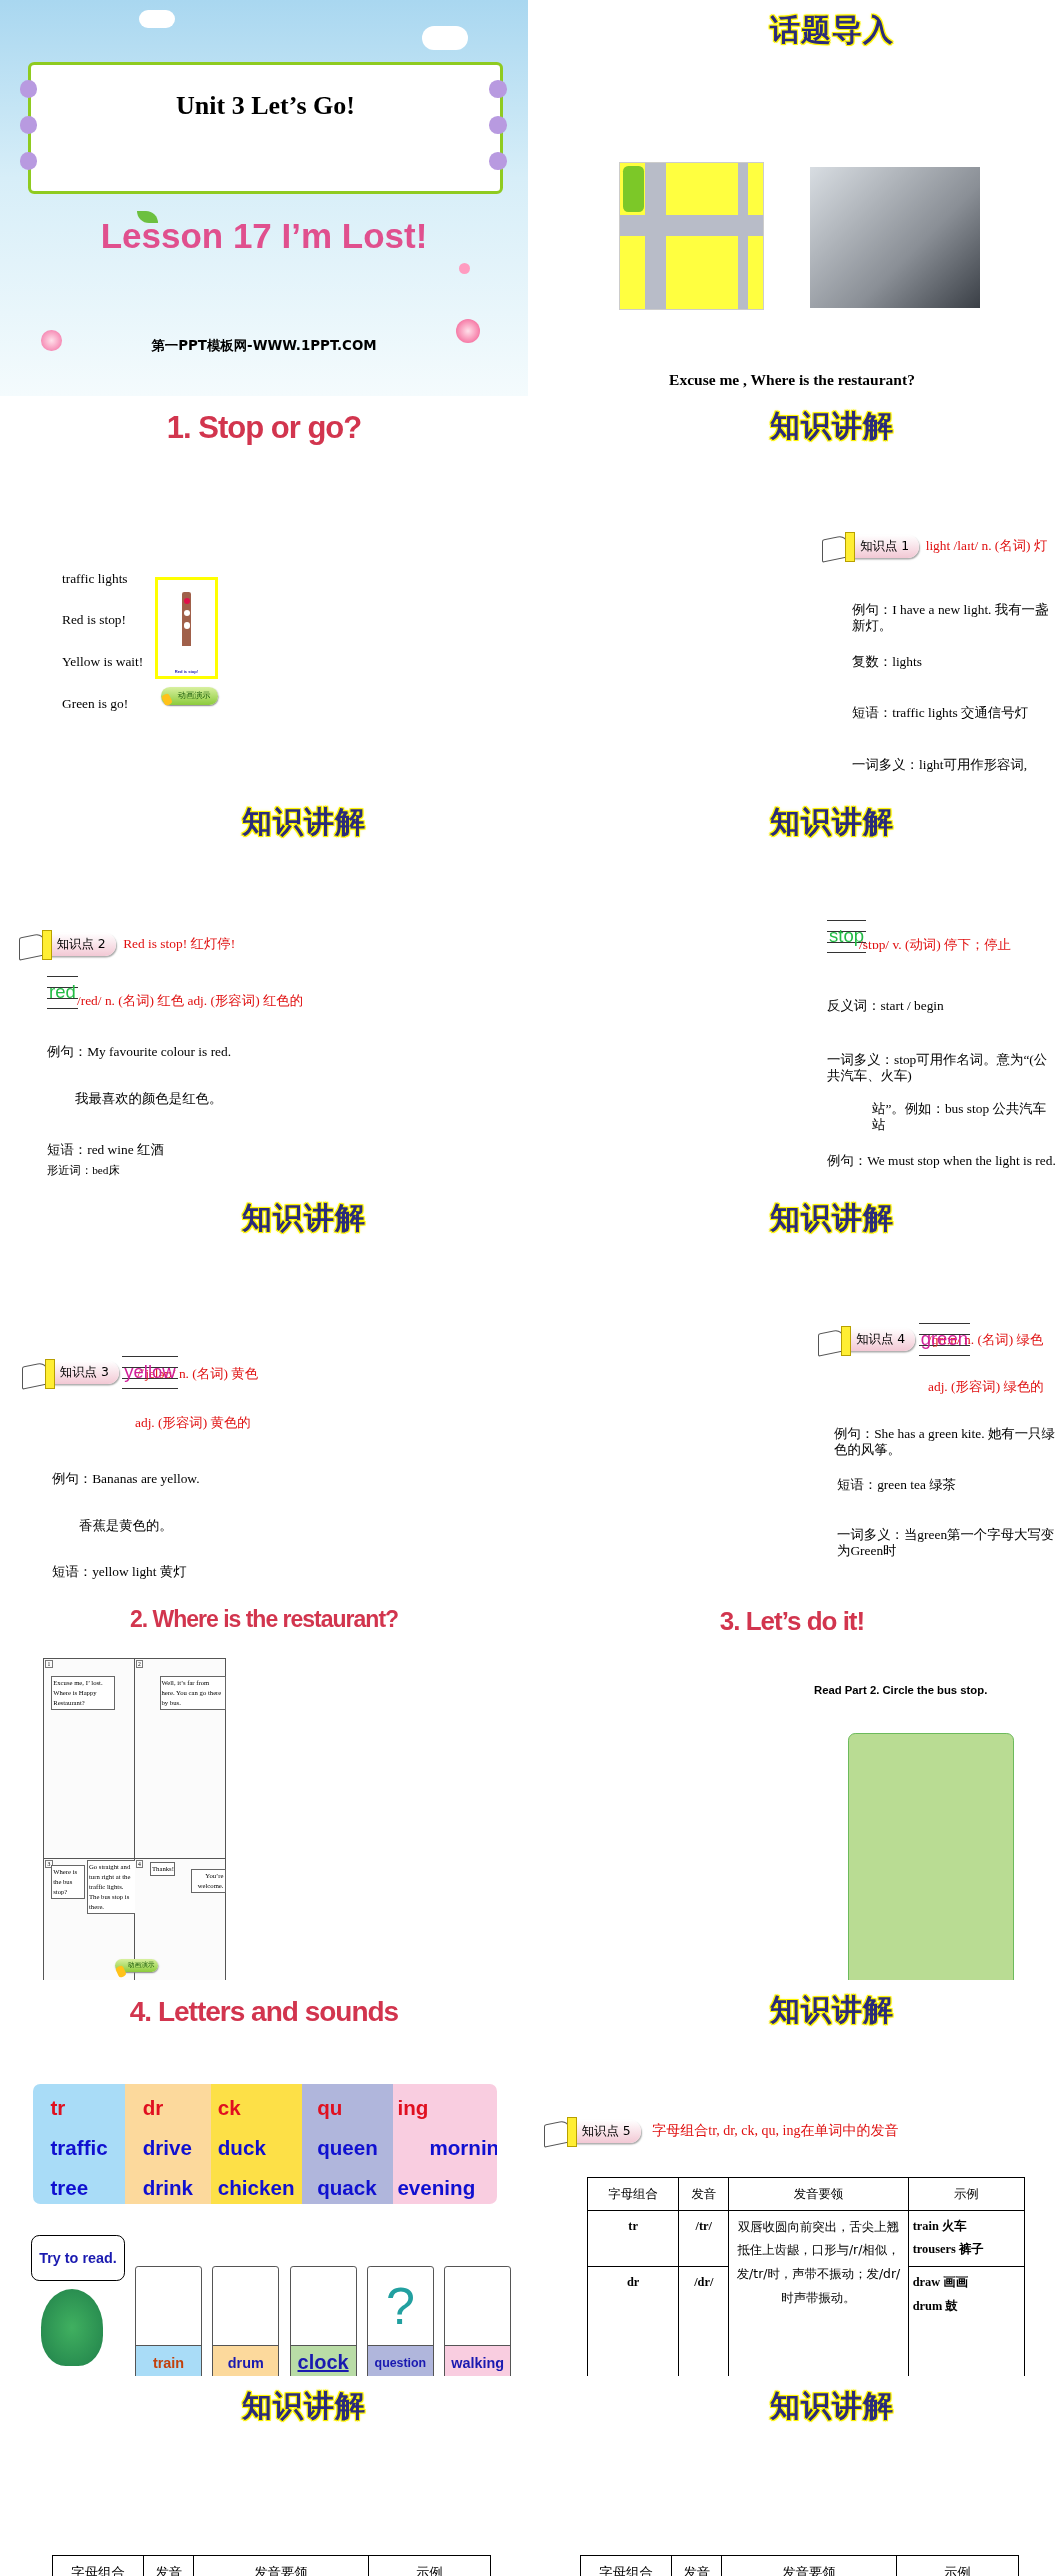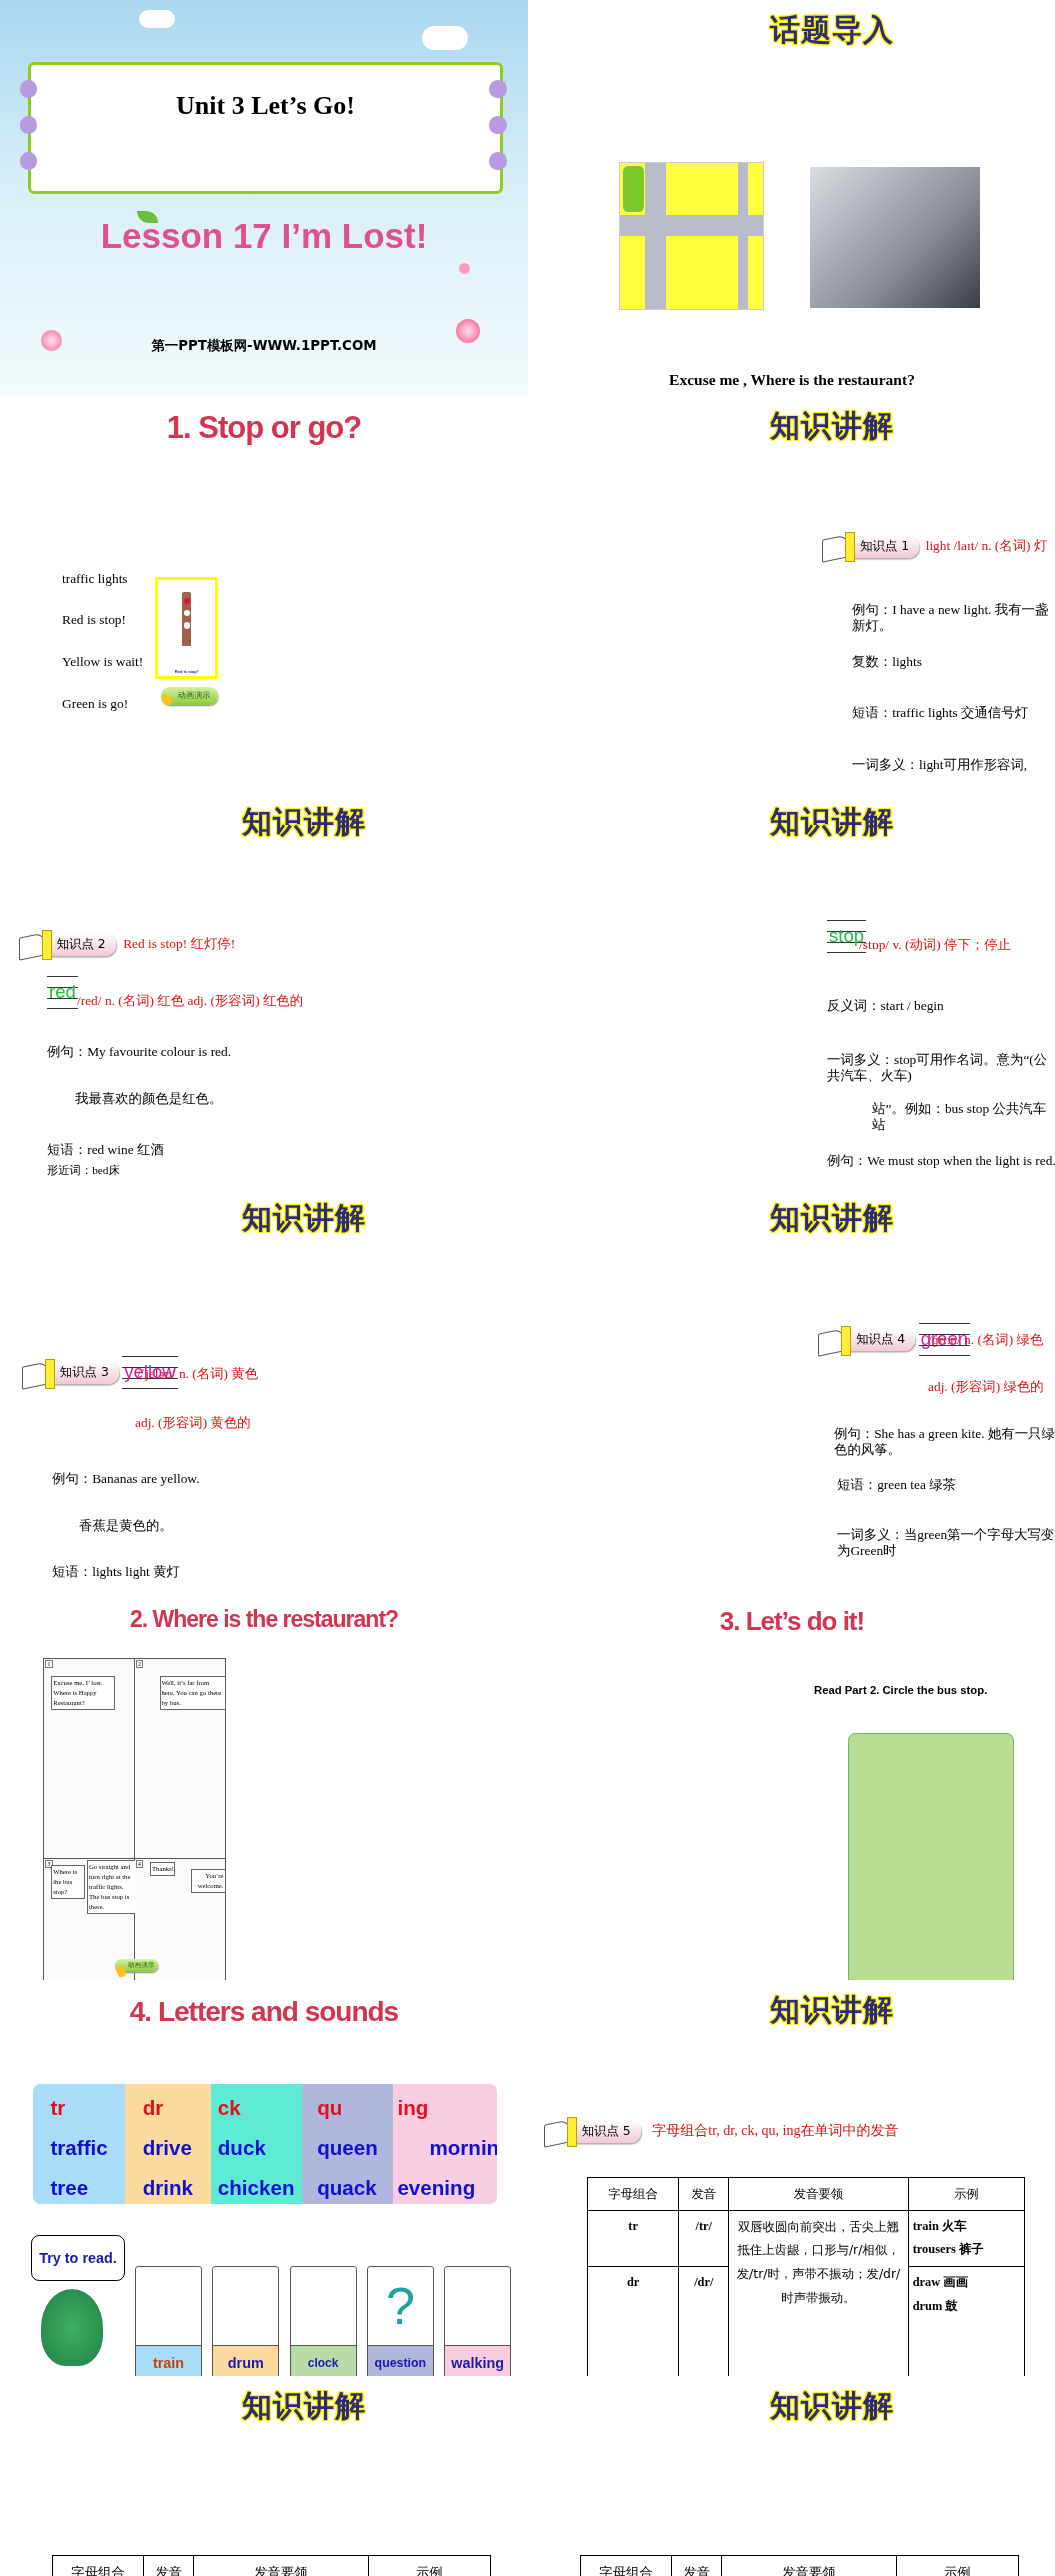--- a/index.html
+++ b/index.html
@@ -139,21 +139,21 @@
           <div class="pg"></div>
           <div class="spine"></div>
         </div>
       <div class="kp-pill">知识点 3</div>
       <div class="four-line" style="margin-left:3.1px;"><span style="color:#d0209a;">yellow</span></div>
     </div>
     <div class="txt red" style="left:137px;top:178px;">/ˈjeləʊ/ n. (名词) 黄色</div>
     <div class="txt red" style="left:135px;top:227px;">adj. (形容词) 黄色的</div>
     <div class="txt" style="left:52px;top:283px;"><span>例句：</span><span>Bananas are yellow.</span></div>
     <div class="txt" style="left:79px;top:330px;">香蕉是黄色的。</div>
-    <div class="txt" style="left:52px;top:376px;"><span>短语：</span><span>lights light 黄灯</span></div>
+    <div class="txt" style="left:52px;top:376px;"><span>短语：</span><span>yellow light 黄灯</span></div>
   </div>
 
   <div class="slide">
     <div class="heading-cn">知识讲解</div>
     <div class="kp" style="left:290px;top:135px;">
       <div class="book">
           <div class="pg"></div>
           <div class="spine"></div>
         </div>
       <div class="kp-pill">知识点 4</div>
@@ -206,21 +206,21 @@
       <div style="flex:1;background:#a9dcf7;padding:4.1px 17.5px;line-height:40px;">
         <div style="color:#e01020;">tr</div>
         <div style="color:#1010d0;">traffic</div>
         <div style="color:#1010d0;">tree</div>
       </div>
       <div style="flex:1;background:#fcd99c;padding:4.1px 17.5px;line-height:40px;">
         <div style="color:#e01020;">dr</div>
         <div style="color:#1010d0;">drive</div>
         <div style="color:#1010d0;">drink</div>
       </div>
-      <div style="flex:1;background:#5eead4;padding:4.1px 7.2px;line-height:40px;">
+      <div style="flex:1;background:#fde047;padding:4.1px 7.2px;line-height:40px;">
         <div style="color:#e01020;">ck</div>
         <div style="color:#1010d0;">duck</div>
         <div style="color:#1010d0;">chicken</div>
       </div>
       <div style="flex:1;background:#b0b6dc;padding:4.1px 15.5px;line-height:40px;">
         <div style="color:#e01020;">qu</div>
         <div style="color:#1010d0;">queen</div>
         <div style="color:#1010d0;">quack</div>
       </div>
       <div style="flex:1;background:#f9cde0;padding:4.1px 4.1px;line-height:40px;">
@@ -235,21 +235,21 @@
       <div style="width:65px;height:112px;border:1px solid #555;border-radius:3.1px;background:#fff;display:flex;flex-direction:column;justify-content:flex-end;">
         <div style="flex:1;"></div>
         <div style="height:33px;background:#a9dcf7;border-top:1px solid #555;display:flex;align-items:center;justify-content:center;font-family:'Liberation Sans',sans-serif;font-weight:bold;font-size:14.4px;color:#c2410c;">train</div>
       </div>
       <div style="width:65px;height:112px;border:1px solid #555;border-radius:3.1px;background:#fff;display:flex;flex-direction:column;justify-content:flex-end;">
         <div style="flex:1;"></div>
         <div style="height:33px;background:#fcd99c;border-top:1px solid #555;display:flex;align-items:center;justify-content:center;font-family:'Liberation Sans',sans-serif;font-weight:bold;font-size:14.4px;color:#1a1ab0;">drum</div>
       </div>
       <div style="width:65px;height:112px;border:1px solid #555;border-radius:3.1px;background:#fff;display:flex;flex-direction:column;justify-content:flex-end;">
         <div style="flex:1;"></div>
-        <div style="height:33px;background:#b9dca6;border-top:1px solid #555;display:flex;align-items:center;justify-content:center;font-family:'Liberation Sans',sans-serif;font-weight:bold;font-size:12px;color:#1a1ab0;">clock</div>
+        <div style="height:33px;background:#b9dca6;border-top:1px solid #555;display:flex;align-items:center;justify-content:center;font-family:'Liberation Sans',sans-serif;font-weight:bold;font-size:20px;color:#1a1ab0;text-decoration:underline;">clock</div>
       </div>
       <div style="width:65px;height:112px;border:1px solid #555;border-radius:3.1px;background:#fff;display:flex;flex-direction:column;justify-content:flex-end;">
         <div style="flex:1;display:flex;align-items:center;justify-content:center;font-family:'Liberation Sans',sans-serif;font-size:52px;color:#22a0a0;">?</div>
         <div style="height:33px;background:#b0b6dc;border-top:1px solid #555;display:flex;align-items:center;justify-content:center;font-family:'Liberation Sans',sans-serif;font-weight:bold;font-size:12.4px;color:#1a1ab0;">question</div>
       </div>
       <div style="width:65px;height:112px;border:1px solid #555;border-radius:3.1px;background:#fff;display:flex;flex-direction:column;justify-content:flex-end;">
         <div style="flex:1;"></div>
         <div style="height:33px;background:#f9cde0;border-top:1px solid #555;display:flex;align-items:center;justify-content:center;font-family:'Liberation Sans',sans-serif;font-weight:bold;font-size:14.4px;color:#1a1ab0;">walking</div>
       </div>
     </div>

